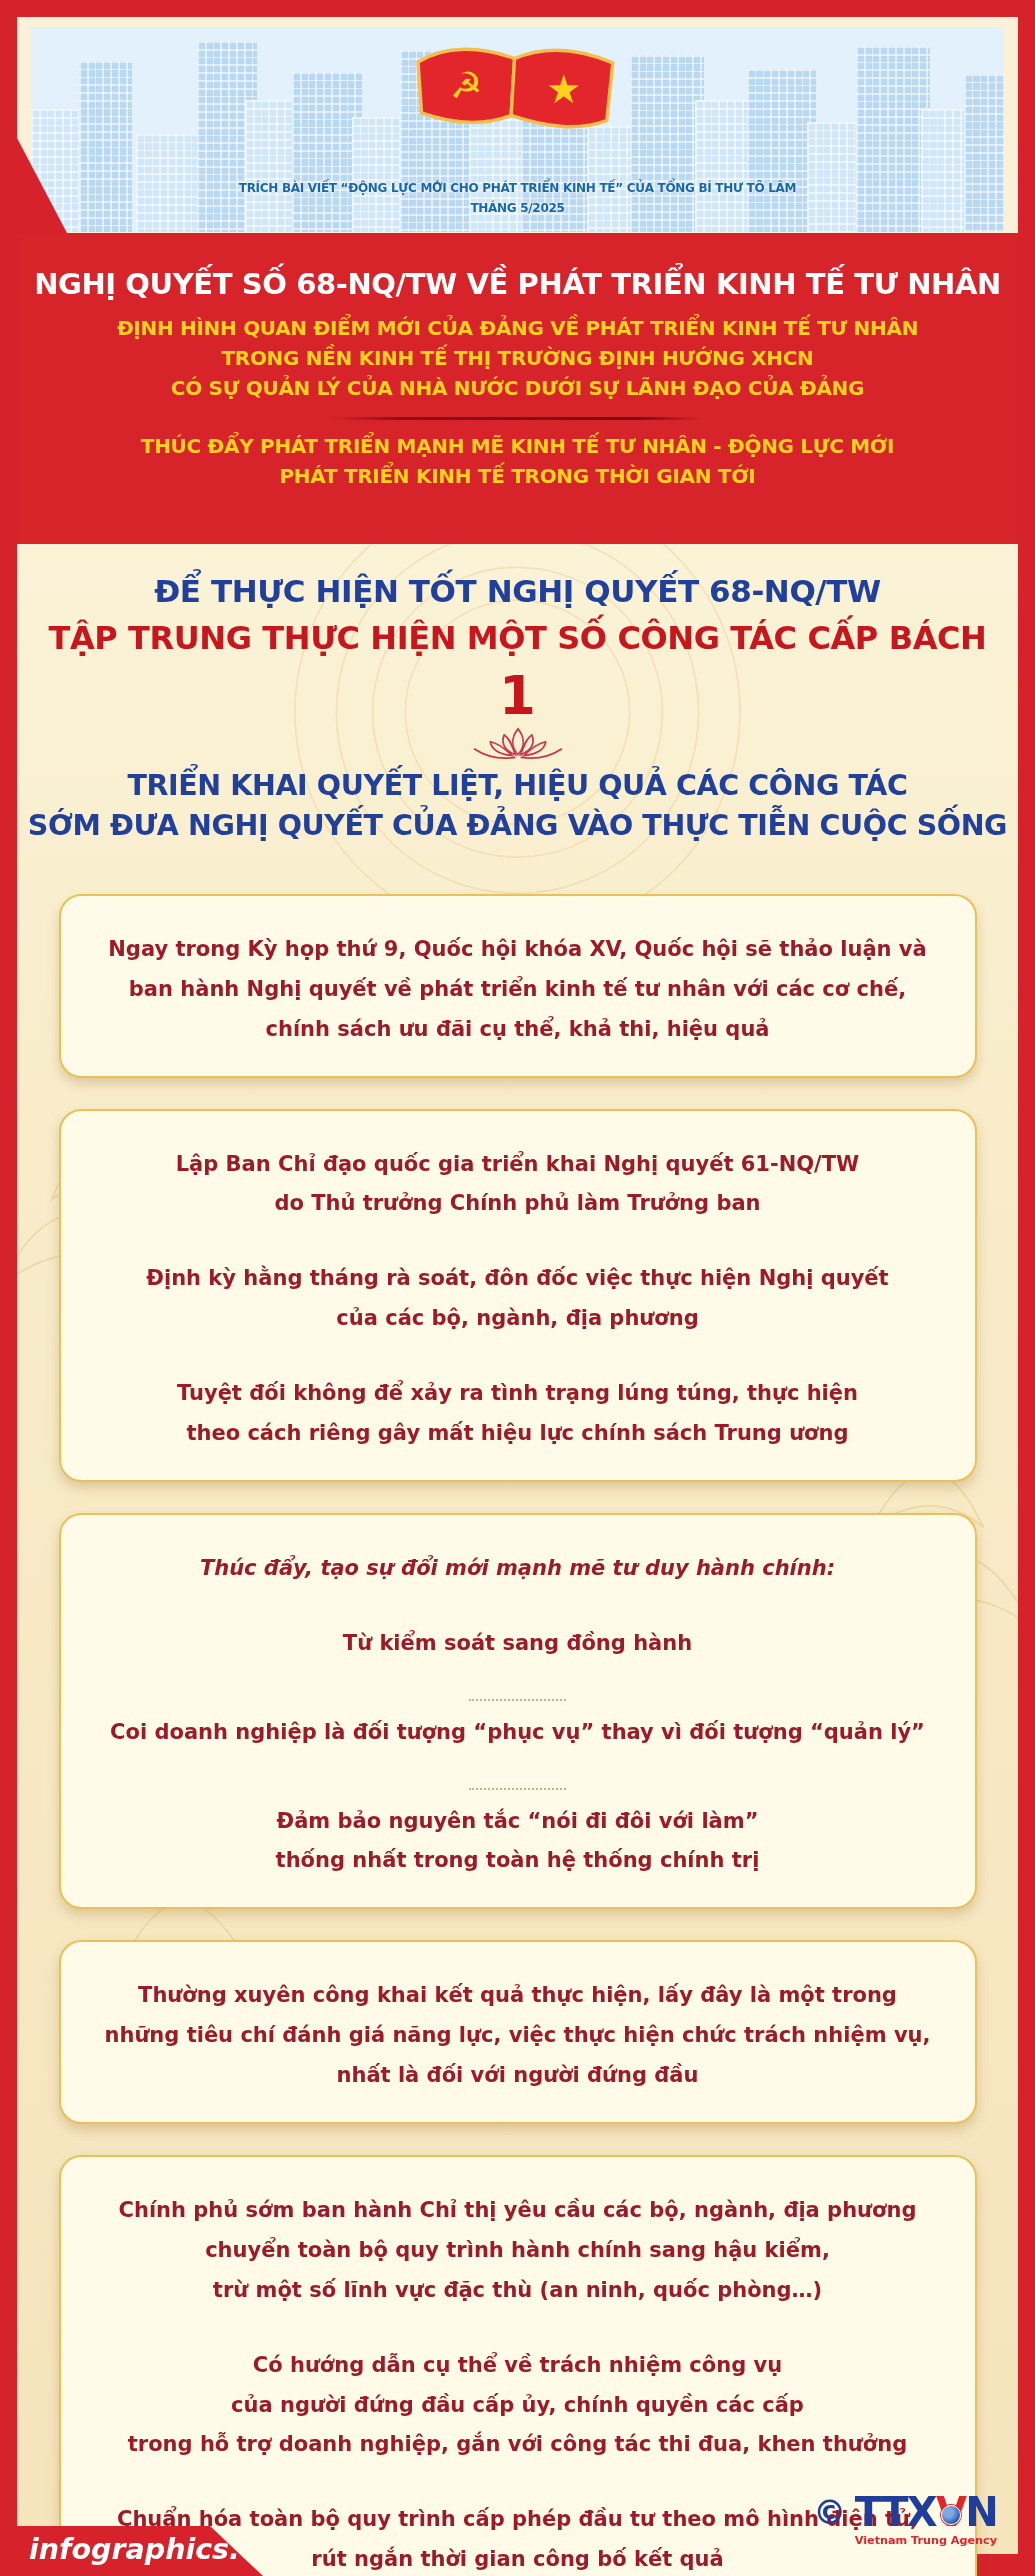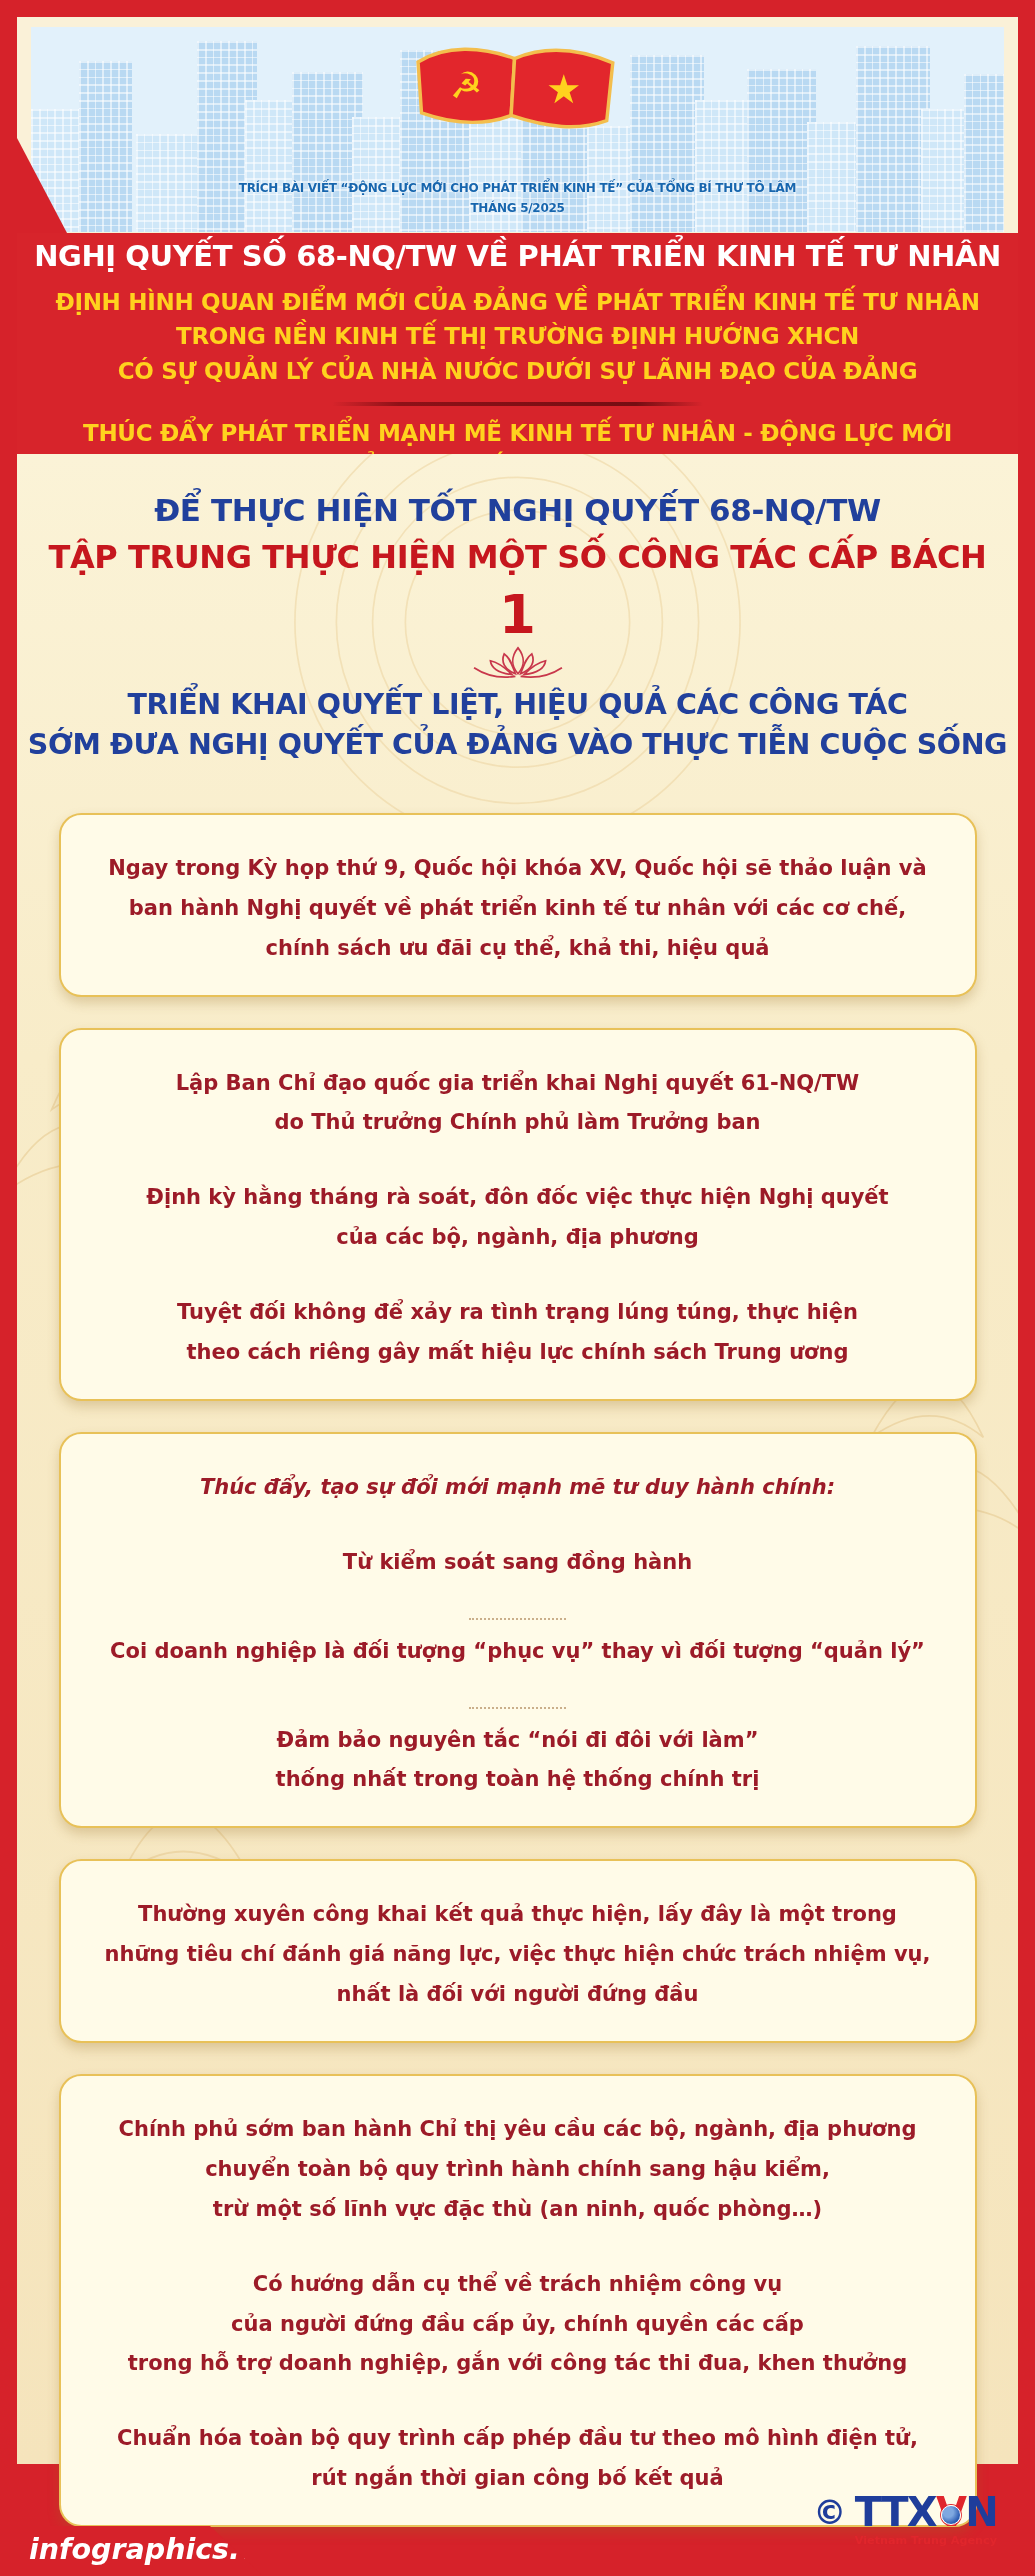--- a/index.html
+++ b/index.html
@@ -36,45 +36,45 @@
     text-shadow:0 0 5.2px rgba(255,255,255,.95), 0 0 1.7px rgba(255,255,255,.9);
     letter-spacing:-0.3px;
   }
   .wedge{
     position:absolute;left:0;top:121px;width:50px;height:95px;
     background:#D6222A;clip-path:polygon(0 0,100% 100%,0 100%);z-index:3;
   }
 
   
   .red-section{
-    position:relative;height:221px;background:#D7242B;
-    box-sizing:border-box;padding-top:5px;text-align:center;
+    position:relative;height:311px;background:#D7242B;
+    box-sizing:border-box;padding-top:33px;text-align:center;
   }
   .main-title{
     color:#FFFFFF;font-weight:bold;font-size:29px;letter-spacing:-0.4px;
     line-height:1.25;
   }
   .sub-yellow{
-    color:#FFD21E;font-weight:bold;font-size:23px;line-height:1.5;
+    color:#FFD21E;font-weight:bold;font-size:20px;line-height:1.5;
     margin-top:10.4px;white-space:pre-line;letter-spacing:-0.3px;
   }
   .red-divider{
     width:371px;height:3.5px;margin:14px auto 1.7px auto;
     background:linear-gradient(to right, rgba(110,10,15,0), #8E1117 18%, #750D12 82%, rgba(110,10,15,0));
   }
 
   
   .cream{
     position:relative;height:2010px;
     background:linear-gradient(to bottom,#FBF3D7 0%,#F8ECC9 30%,#F5E4BC 100%);
     box-sizing:border-box;text-align:center;
   }
   .deco{position:absolute;left:0;top:0;pointer-events:none;}
   .h-blue{
-    position:relative;padding-top:38px;color:#21409C;font-weight:bold;
+    position:relative;padding-top:29px;color:#21409C;font-weight:bold;
     font-size:31px;letter-spacing:-0.4px;
   }
   .h-red{
     position:relative;margin-top:10.4px;color:#C6171E;font-weight:bold;
     font-size:32px;letter-spacing:-0.4px;
   }
   .num{
     position:relative;margin-top:12px;color:#C6171E;font-weight:bold;
     font-size:53px;line-height:1;
   }

